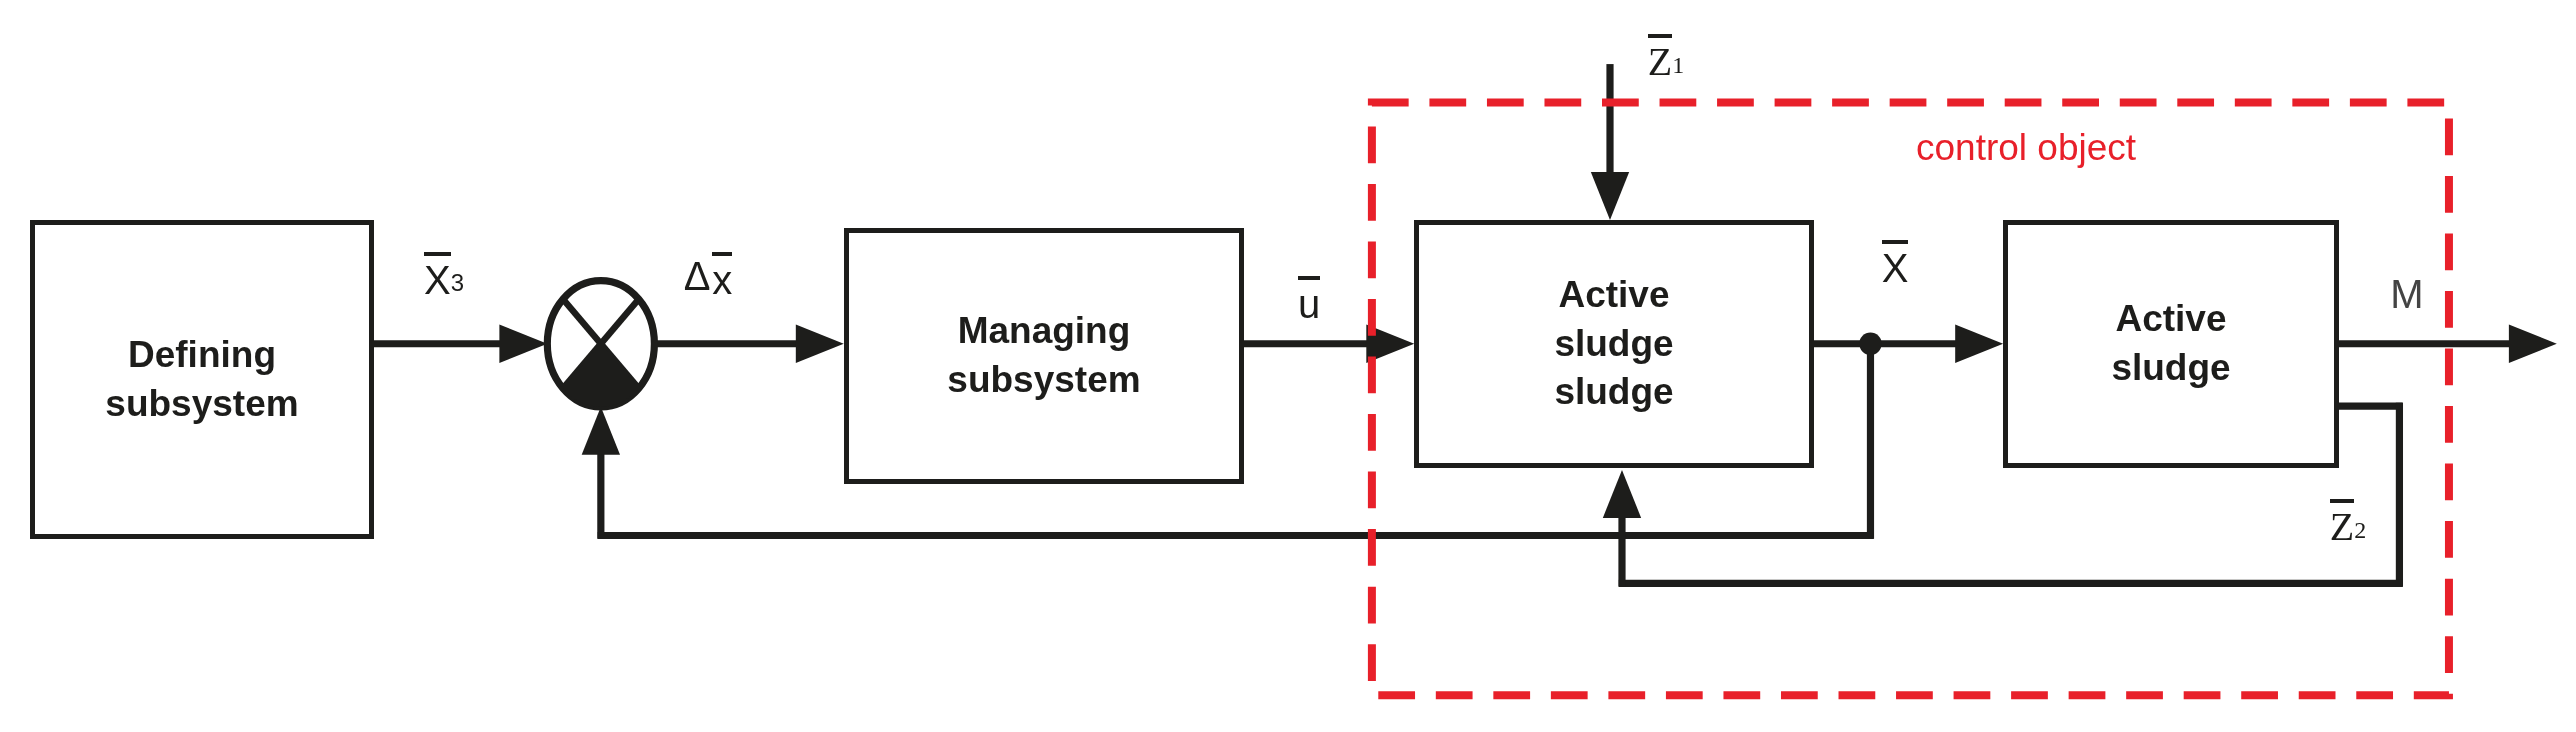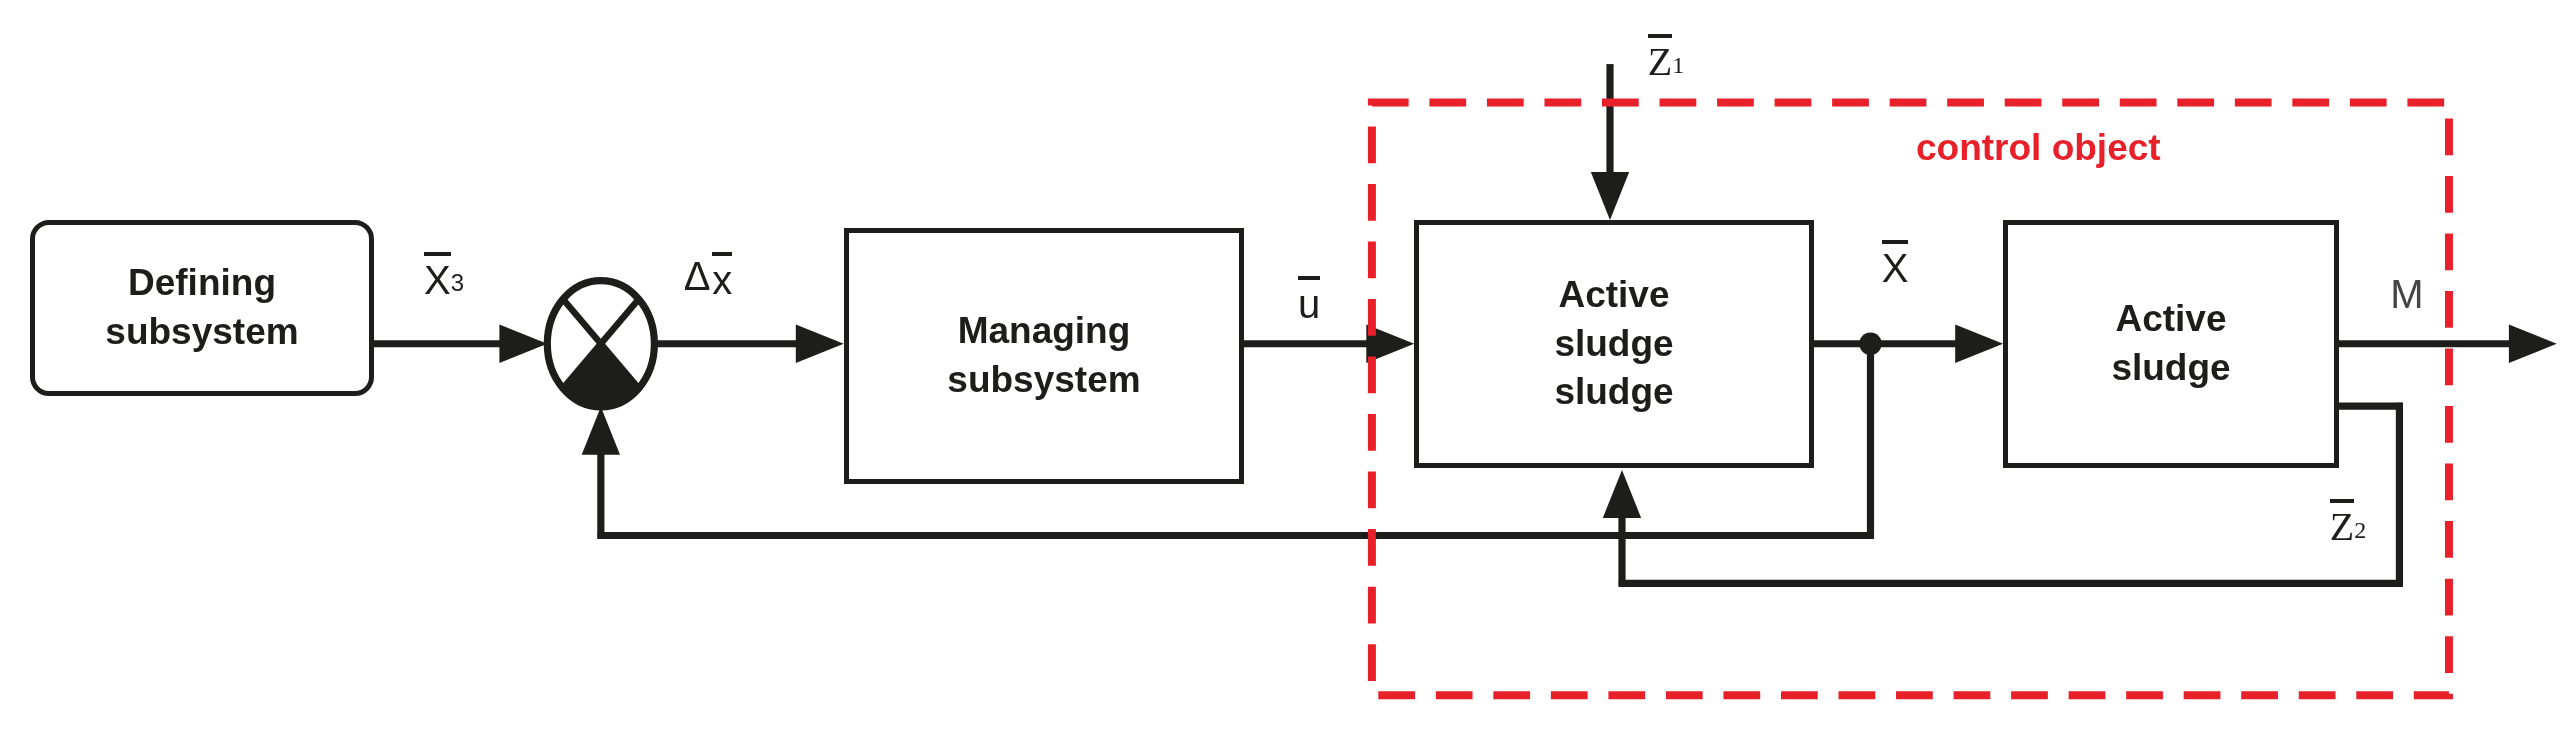--- a/index.html
+++ b/index.html
@@ -19,21 +19,21 @@
     position:absolute; display:flex; align-items:center; justify-content:center;
     font-size:40px; color:#1d1d1b; line-height:1; white-space:nowrap;
   }
   .sig .ov { display:inline-block; border-top:4px solid currentColor; padding-top:4px; line-height:1; }
   .sig .plain { display:inline-block; line-height:1; }
   .sig .pre { display:inline-block; line-height:1; margin-right:1.6px; }
   .sig .sub { display:inline-block; font-size:0.60em; position:relative; top:0.30em; line-height:1; }
   .serif { font-family:"Liberation Serif", serif; }
   .m-col { color:#444444; }
   .region-label {
-    position:absolute; color:#e8202a; font-weight:bold; font-size:37px; line-height:1; white-space:nowrap;
+    position:absolute; color:#e8202a; font-weight:normal; font-size:37px; line-height:1; white-space:nowrap;
   }
 </style>
 </head>
 <body>
 
 <div class="canvas">
 
   <svg class="layer" width="2576" height="733" viewBox="0 0 3224 917">
     <g stroke="#1d1d1b" stroke-width="9" fill="none">
       <line x1="468" y1="430" x2="632" y2="430"></line>
@@ -66,21 +66,21 @@
     <g>
       <ellipse cx="752" cy="430" rx="67" ry="79" fill="#ffffff" stroke="#1d1d1b" stroke-width="9"></ellipse>
       <line x1="704.6" y1="374.1" x2="799.4" y2="485.9" stroke="#1d1d1b" stroke-width="8"></line>
       <line x1="799.4" y1="374.1" x2="704.6" y2="485.9" stroke="#1d1d1b" stroke-width="8"></line>
       <path d="M752,430 L704.6,485.9 A67,79 0 0 0 799.4,485.9 Z" fill="#1d1d1b"></path>
     </g>
 
     <rect x="1717" y="128" width="1348" height="742" fill="none" stroke="#e8202a" stroke-width="10" stroke-dasharray="46 26"></rect>
   </svg>
 
-  <div class="block" style="left:30px; top:220px; width:344px; height:176px;border-radius:19px;">
+  <div class="block" style="left:30px; top:220px; width:344px; height:319px;">
     <span>Defining</span>
     <span>subsystem</span>
   </div>
 
   <div class="block" style="left:844px; top:228px; width:400px; height:256px;">
     <span>Managing</span>
     <span>subsystem</span>
   </div>
 
   <div class="block" style="left:1414px; top:220px; width:400px; height:248px;">

